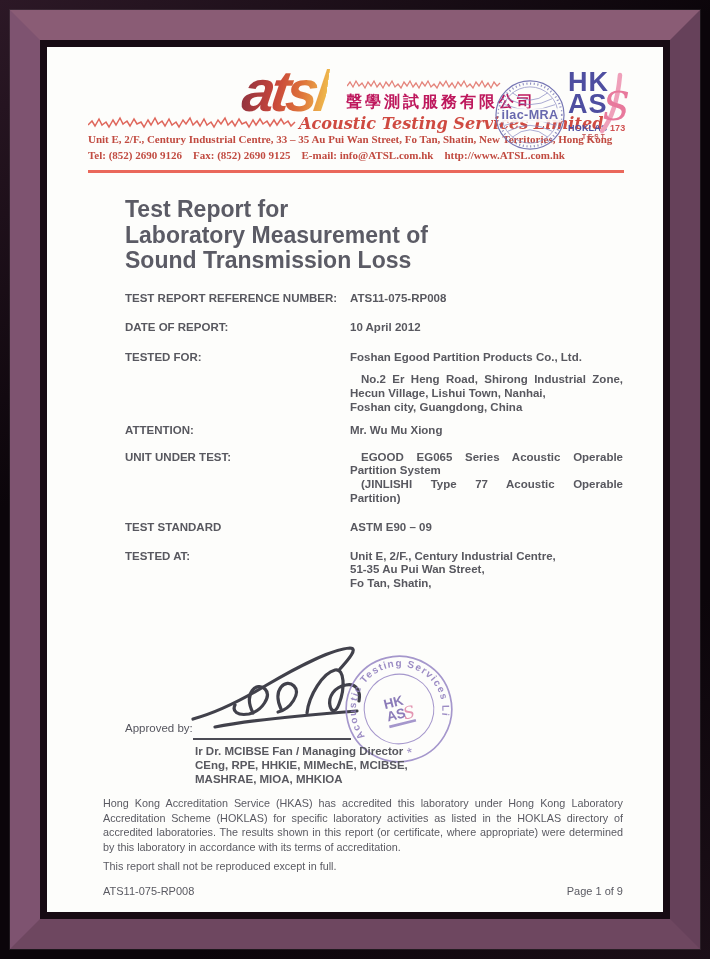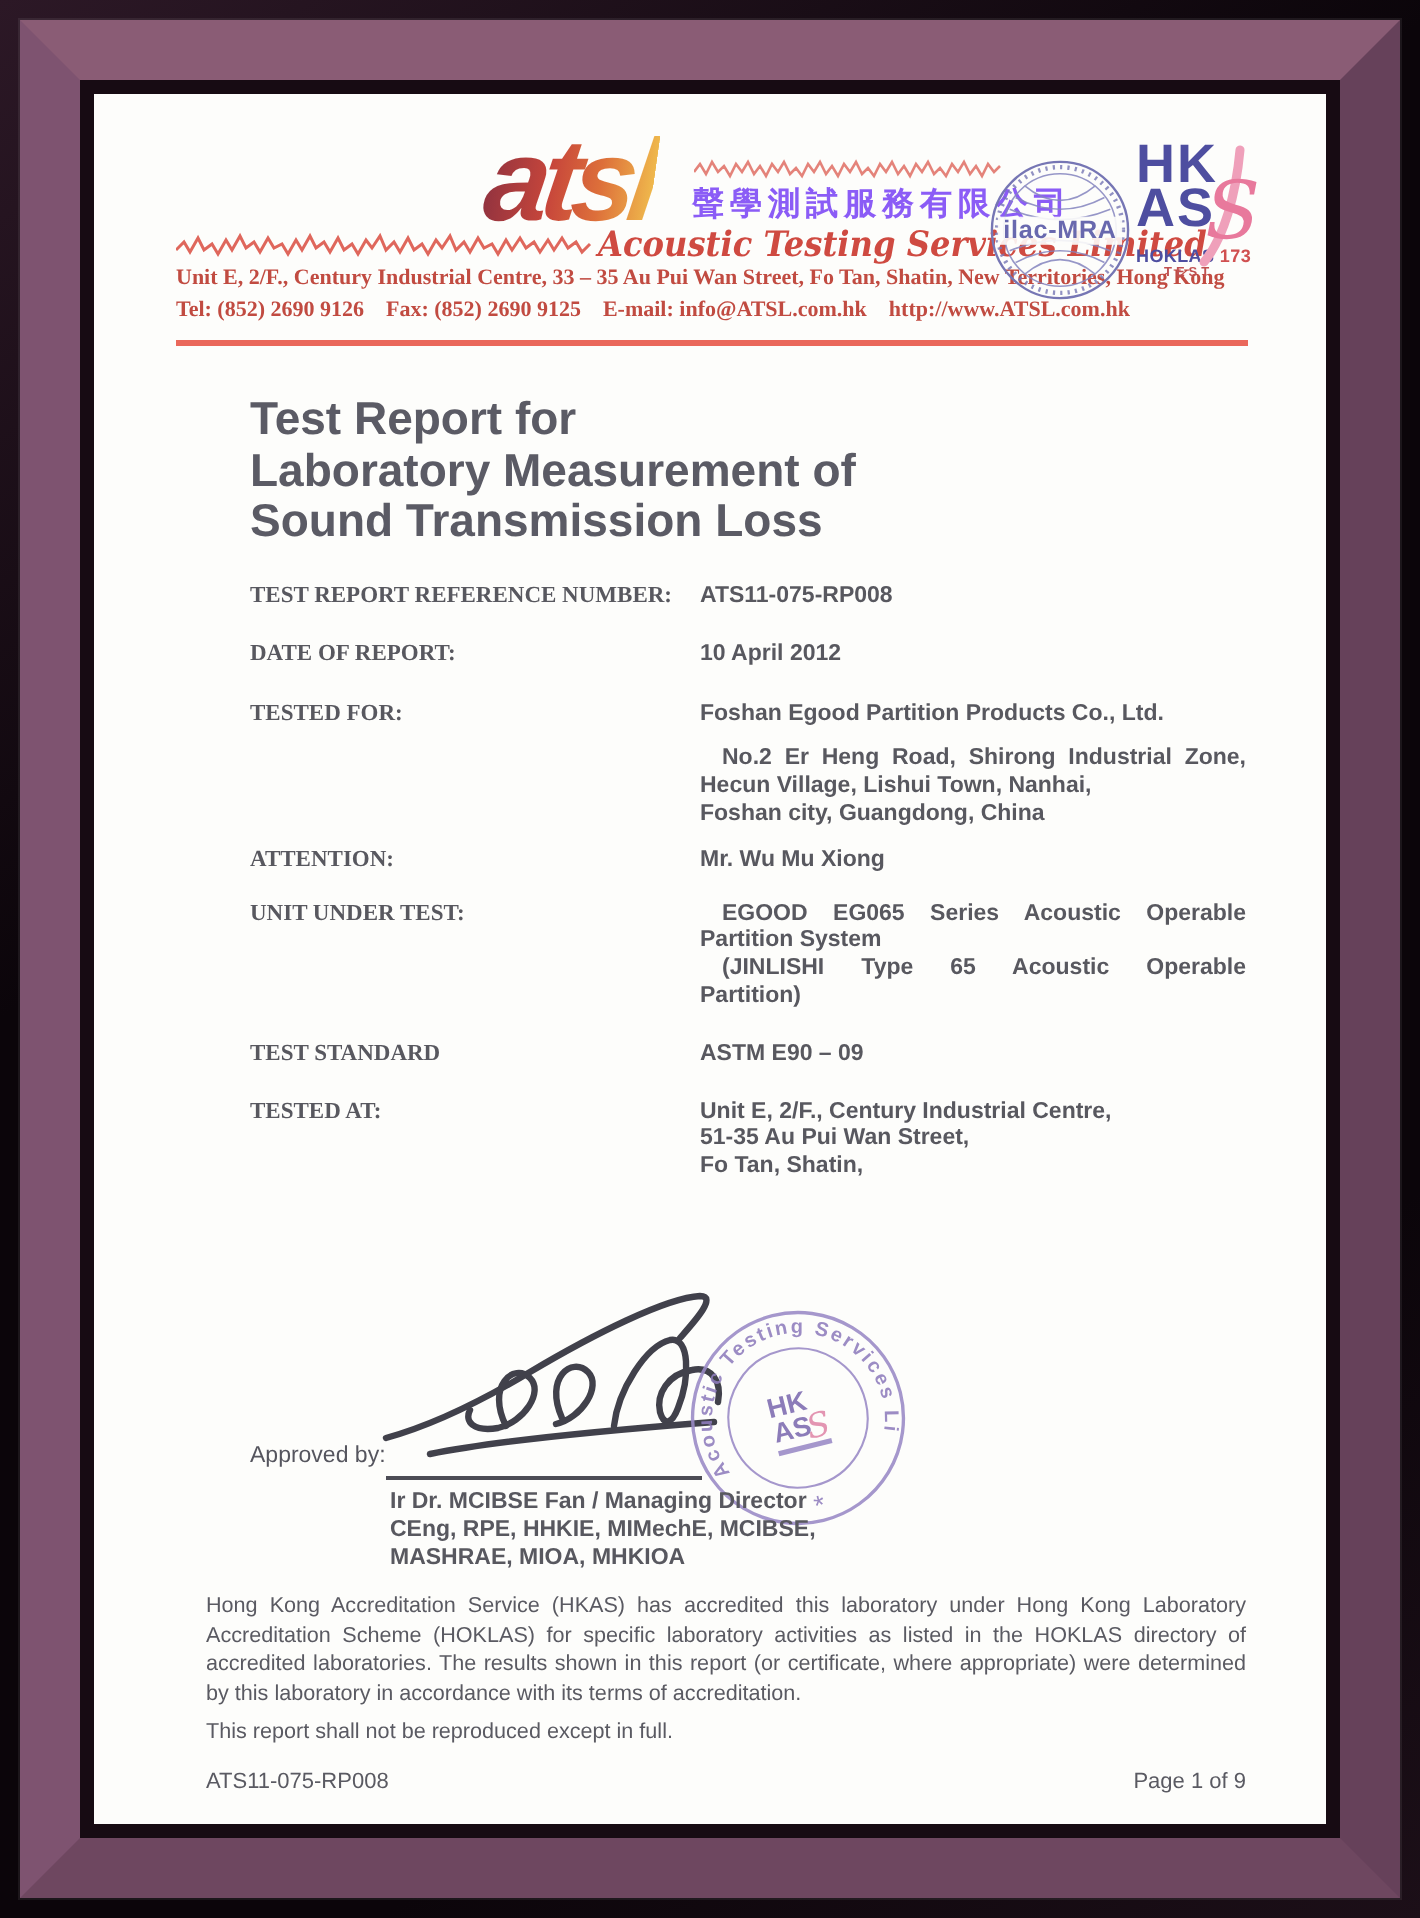--- a/index.html
+++ b/index.html
@@ -10,42 +10,42 @@
   .frame-outer { position:absolute; inset:0; background:linear-gradient(145deg,#2c1826 0%,#0b050a 35%, #0b050a 75%, #1c0f18 100%); }
   .frame-bevel { position:absolute; inset:10px; border:30px solid; border-color:#8a5c75 #66415a #6e4760 #7e5370; box-shadow:inset 0 0 12px rgba(0,0,0,.4), 0 0 0 1px rgba(255,255,255,.07); }
   .frame-line { position:absolute; inset:40px; border:7px solid #170b13; }
 
   
   .page { position:absolute; inset:47px; background:#fdfdfb; color:#5a5a62; }
 
   
   .wave { position:absolute; }
   .atsl-logo { position:absolute; left:196px; top:18px; font-size:58px; line-height:52px; font-weight:bold; font-style:italic; letter-spacing:-4px; transform:skewX(-8deg); background:linear-gradient(90deg,#93333f 0%,#c7463b 38%,#dd6f3a 68%,#efb84c 100%); -webkit-background-clip:text; background-clip:text; color:transparent; }
-  .cn-name { position:absolute; left:299px; top:45px; font-size:16px; font-weight:bold; letter-spacing:3px; color:#8b5cf6; font-family:"DejaVu Sans", sans-serif; white-space:nowrap; }
+  .cn-name { position:absolute; left:299px; top:45px; font-size:16px; font-weight:bold; letter-spacing:3px; color:#be185d; font-family:"DejaVu Sans", sans-serif; white-space:nowrap; }
   .en-script { position:absolute; left:252px; top:66px; font-size:17.5px; font-style:italic; font-weight:bold; color:#cf4a41; font-family:"DejaVu Serif", serif; white-space:nowrap; transform:scaleX(.92); transform-origin:left; }
   .addr1 { position:absolute; left:41px; top:86px; font-size:11px; font-weight:bold; color:#c14b41; font-family:"Liberation Serif", serif; white-space:nowrap; }
   .addr2 { position:absolute; left:41px; top:102px; font-size:11px; font-weight:bold; color:#c14b41; font-family:"Liberation Serif", serif; white-space:nowrap; }
   .red-rule { position:absolute; left:41px; top:123px; width:536px; height:2.5px; background:#ea685b; }
 
   .ilac { position:absolute; left:446px; top:29px; width:74px; height:78px; }
   .hkas { position:absolute; left:521px; top:24px; width:62px; height:102px; }
   .hkas-letters { font-size:27px; line-height:22px; font-weight:bold; color:#4e4ea0; letter-spacing:1px; }
   .hkas-s { position:absolute; right:0px; top:12px; font-size:40px; font-style:italic; font-family:"DejaVu Serif", serif; color:#e8799c; }
   .hkas-tick { position:absolute; left:0; top:0; }
   .hoklas { margin-top:8px; font-size:9px; font-weight:bold; color:#4e4ea0; letter-spacing:.2px; white-space:nowrap; }
   .hoklas b { color:#d05050;margin-top:47px; }
   .hoklas-test { font-size:6.5px; font-weight:bold; color:#c05050; letter-spacing:2px; margin-left:14px; }
 
   
   .title { position:absolute; left:78px; top:150px; font-size:23px; font-weight:bold; color:#5b5b65; line-height:25.5px; }
 
   
   .fields { position:absolute; left:78px; top:245px; width:498px; font-size:11.5px; line-height:13.8px; font-weight:bold; color:#58585f; }
   .frow { display:flex; }
-  .flabel { width:225px; flex:none;font-family:Liberation Serif, serif; }
+  .flabel { width:225px; flex:none; }
   .fvalue { width:273px; }
   .fvalue span { display:block; }
   .jline { text-align:justify; text-align-last:justify;padding-left:11px; }
   .mb15{margin-bottom:15px}.mb16{margin-bottom:16px}.mb9{margin-bottom:9px}.mb13{margin-bottom:13px}.mb27{margin-bottom:15px}
 
   
   .approved-label { position:absolute; left:78px; top:675px; font-size:11.5px; color:#55555e; }
   .sig-svg { position:absolute; left:138px; top:594px; }
   .sig-line { position:absolute; left:146px; top:691px; width:158px; border-bottom:2px solid #4c4c55; }
   .approver { position:absolute; left:148px; top:698px; font-size:11.5px; line-height:13.8px; font-weight:bold; color:#58585f; }
@@ -146,21 +146,21 @@
         <div class="flabel">ATTENTION:</div>
         <div class="fvalue">
             <span>Mr. Wu Mu Xiong</span>
           </div>
       </div>
       <div class="frow mb27">
         <div class="flabel">UNIT UNDER TEST:</div>
         <div class="fvalue">
           <span class="jline">EGOOD EG065 Series Acoustic Operable</span>
           <span>Partition System</span>
-          <span class="jline">(JINLISHI Type 65 Acoustic Operable</span>
+          <span class="jline">(JINLISHI Type 77 Acoustic Operable</span>
           <span>Partition)</span>
         </div>
       </div>
       <div class="frow mb15">
         <div class="flabel">TEST STANDARD</div>
         <div class="fvalue">
             <span>ASTM E90 – 09</span>
           </div>
       </div>
       <div class="frow">

